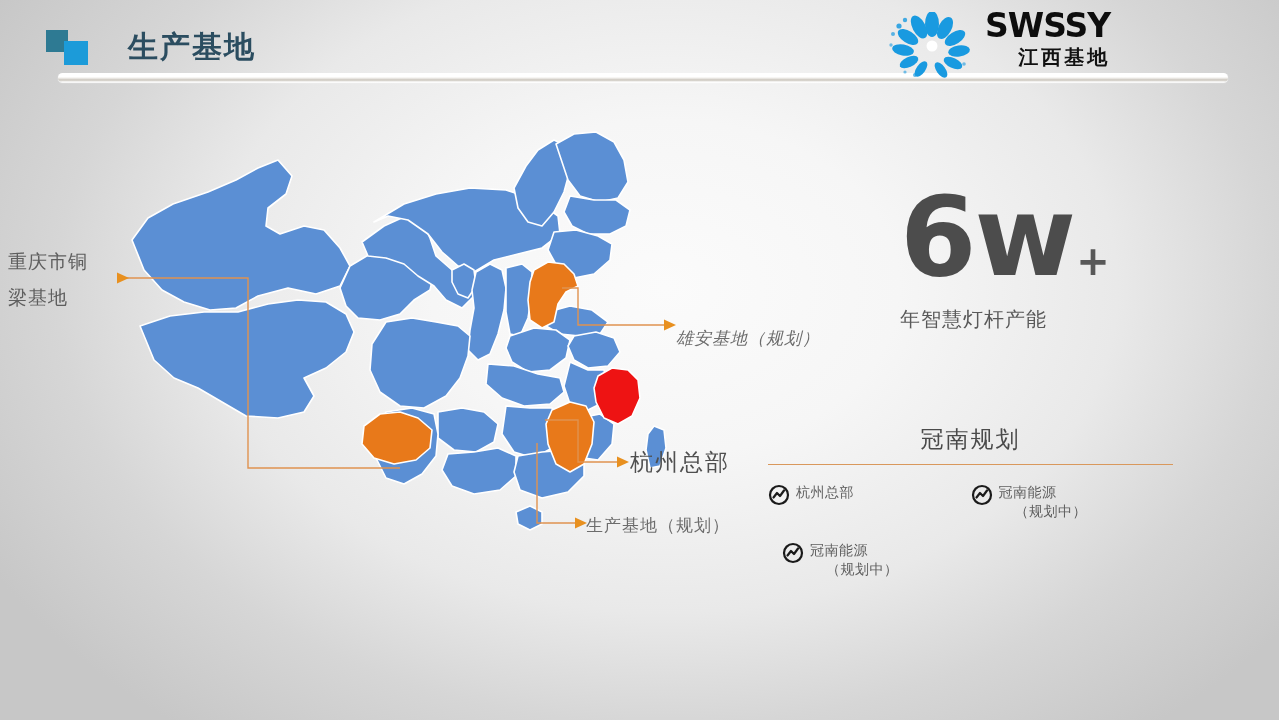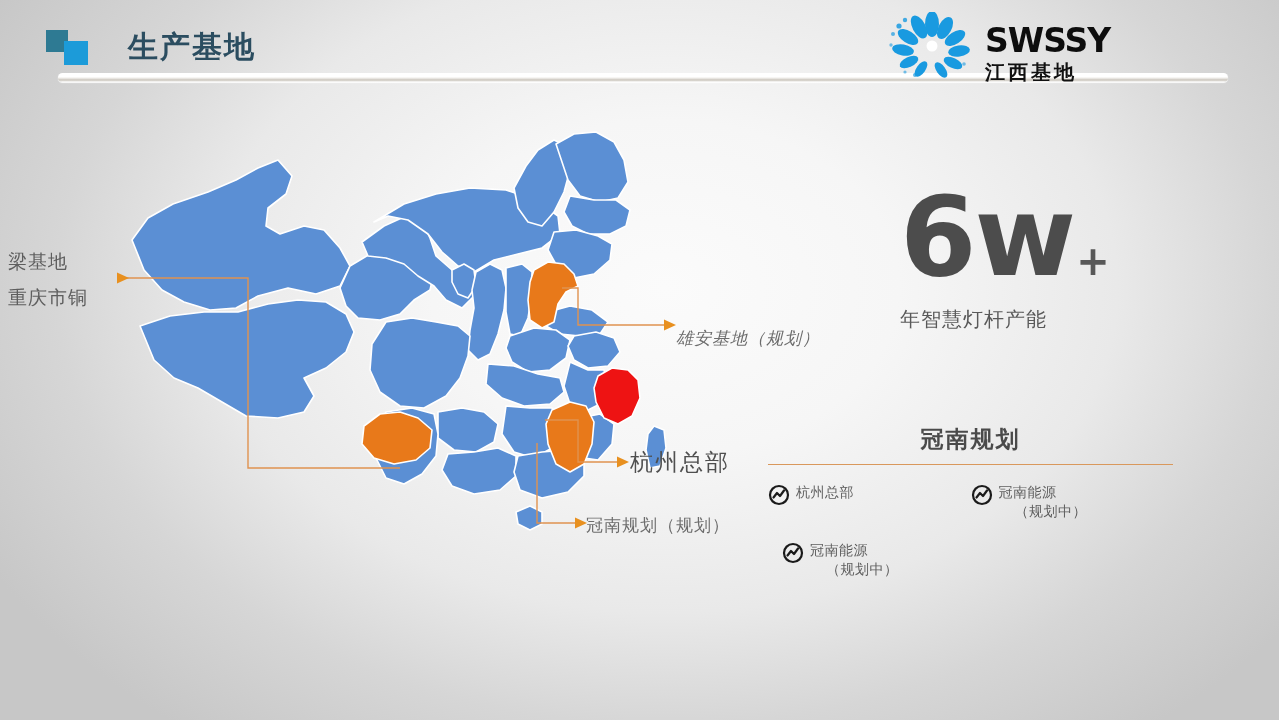--- a/index.html
+++ b/index.html
@@ -26,21 +26,21 @@
   #title-rule{
     position:absolute; left:58px; top:73px; width:1170px; height:9px;
     background:linear-gradient(180deg,#ffffff 0%,#ffffff 40%,#f3f1ee 55%,#c9c4bb 78%,#ffffff 100%);
     border-radius:5px;
     box-shadow:0 1px 1px rgba(255,255,255,.9);
   }
 
   
   #logo{ position:absolute; right:18px; top:8px; width:256px; height:74px; }
   #logo-mark{ position:absolute; left:0; top:4px; width:94px; height:66px; }
-  #logo-text{ position:absolute; left:100px; top:15px; }
+  #logo-text{ position:absolute; left:100px; top:0;text-align:right; }
   #logo-word{
     font-family:"DejaVu Sans","Liberation Sans",sans-serif;
     font-size:33px; font-weight:bold; letter-spacing:-1px; color:#0d0d0d;
     line-height:36px;
   }
   #logo-sub{
     font-family:"DejaVu Sans","Liberation Sans",sans-serif;
     font-size:20px; font-weight:bold; letter-spacing:3px; color:#111; line-height:26px;
   }
 
@@ -72,21 +72,21 @@
   }
   #stat-caption{
     margin-top:17px; font-family:"DejaVu Sans","Liberation Sans",sans-serif;
     font-size:20px; color:#595959; letter-spacing:1px;
   }
 
   
   #plan{ position:absolute; left:768px; top:424px; width:405px; }
   #plan-title{
     text-align:center; font-family:"DejaVu Sans","Liberation Sans",sans-serif;
-    font-size:23px; font-weight:bold; color:#4A4A4A; letter-spacing:2px;
+    font-size:23px; font-weight:normal; color:#4A4A4A; letter-spacing:2px;
   }
   #plan-rule{ margin-top:9px; height:1px; background:#D9985C; }
   #plan-grid{
     margin-top:18px; display:grid; grid-template-columns:1fr 1fr;
     row-gap:20px; column-gap:0px;
   }
   .plan-item{ display:flex; align-items:flex-start; gap:6px; }
   .plan-item.col2{ padding-left:14px; }
   .plan-ico{ flex:0 0 auto; margin-top:1px; }
   .plan-text{
@@ -221,26 +221,26 @@
 
     <path d="M562,288 L578,288 L578,325 L665,325" marker-end="url(#arrR)"></path>
 
     <path d="M545,420 L578,420 L578,462 L618,462" marker-end="url(#arrR)"></path>
 
     <path d="M537,443 L537,523 L576,523" marker-end="url(#arrR)"></path>
   </g>
 </svg>
 
 <div class="callout" id="cl-chongqing">
+  <div>重庆市铜</div>
   <div>梁基地</div>
-  <div>重庆市铜</div>
 </div>
 <div class="callout" id="cl-xiongan">雄安基地（规划）</div>
 <div class="callout" id="cl-hangzhou">杭州总部</div>
-<div class="callout" id="cl-jiangxi">冠南规划（规划）</div>
+<div class="callout" id="cl-jiangxi">生产基地（规划）</div>
 
 <div id="stat">
   <div>
     <span id="stat-number">6w</span><span id="stat-plus">+</span>
   </div>
   <div id="stat-caption">年智慧灯杆产能</div>
 </div>
 
 <div id="plan">
   <div id="plan-title">冠南规划</div>

